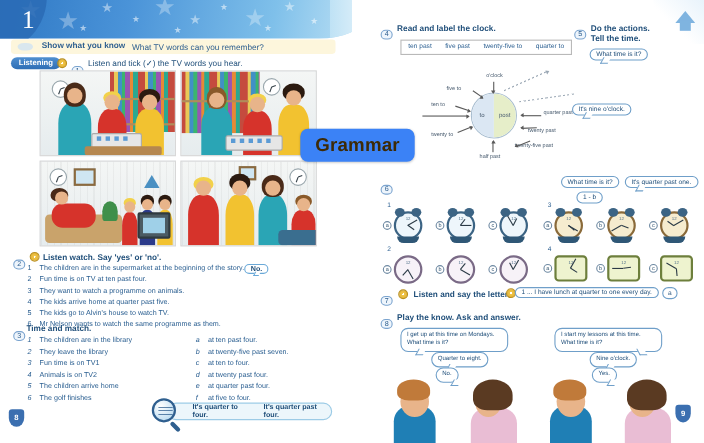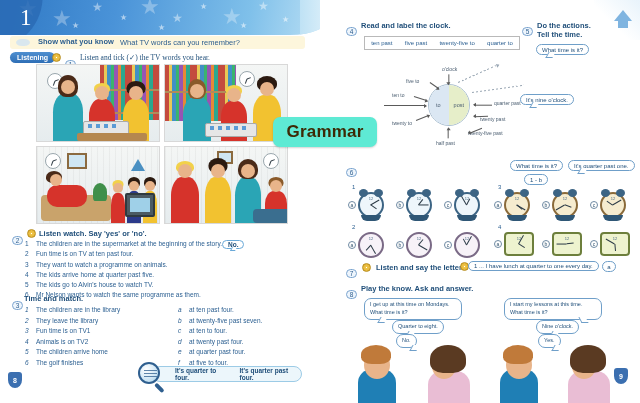--- a/index.html
+++ b/index.html
@@ -79,21 +79,21 @@
   }
   .ex-num {
     display:inline-flex; align-items:center; justify-content:center;
     width:11px; height:9px; border:1px solid #7ba4cf; border-radius:5px;
     font-size:6.5px; color:#2e5f8f; background:#eef5fc;
   }
   .ex-bullet {
     position:absolute; width:11px; height:9px;
   }
   .listening-instr {
-    position:absolute; left:80px; top:53px; font-size:7.5px; color:#1f4e79;font-family:Liberation Serif, serif;
+    position:absolute; left:80px; top:53px; font-size:7.5px; color:#1f4e79;
   }
   .ex1-bullet { position:absolute; left:65px; top:53px; }
 
   
   .story-grid {
     position:absolute; left:36px; top:64px; width:252px; height:160px;
     display:grid; grid-template-columns:1fr 1fr; grid-template-rows:1fr 1fr;
     gap:4px;
   }
   .story-cell {
@@ -147,21 +147,21 @@
   }
   .plant { position:absolute; width:14px; height:18px; background:#3f8f4a; border-radius:50% 50% 20% 20%; }
   .desk { position:absolute; left:20%; bottom:2px; width:58px; height:8px; background:#b5874f; border-radius:2px; }
   .console { position:absolute; left:26%; bottom:10px; width:46px; height:14px; background:#e6e6e6; border:1px solid #aaa; border-radius:2px; }
   .console-key { position:absolute; top:2px; width:4px; height:4px; background:#5b9bd5; }
   .boat { position:absolute; width:0;height:0; border-left:7px solid transparent; border-right:7px solid transparent; border-bottom:12px solid #4a90c2; }
 
   
   .grammar-flag {
     position:absolute; left:273px; top:117px; width:104px; height:30px;
-    background:#5eead4; border-radius:7px; z-index:40;
+    background:#3b82f6; border-radius:7px; z-index:40;
     box-shadow:0 1px 2px rgba(0,0,0,.18);
     display:flex; align-items:center; justify-content:center;
   }
   .grammar-flag span {
     font-size:17px; font-weight:bold; color:#3d2a06; letter-spacing:.2px;
   }
 
   
   .ex2-head { position:absolute; left:24px; top:229px; font-size:7.5px; color:#1f4e79; font-weight:bold; }
   .ex2-bullet { position:absolute; left:12px; top:228.5px; }

